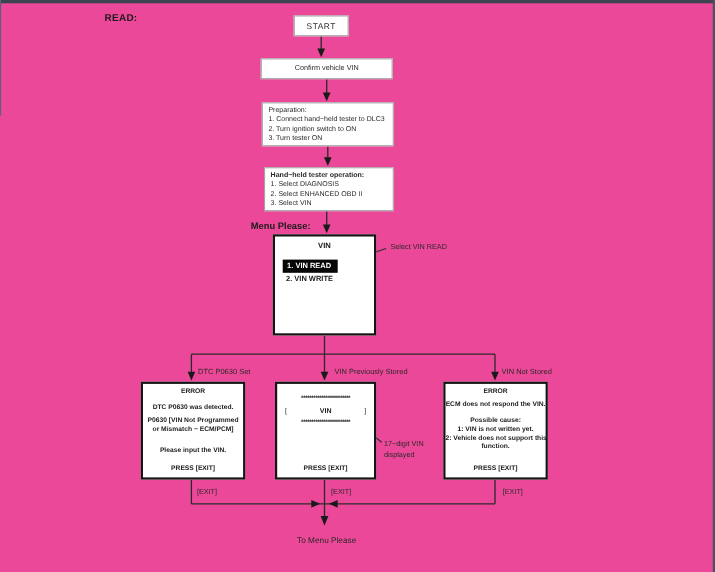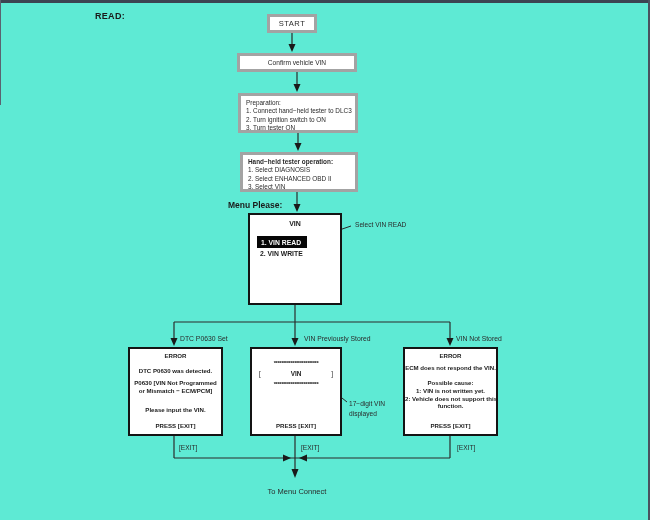--- a/index.html
+++ b/index.html
@@ -1,37 +1,37 @@
 <!DOCTYPE html>
 <html><head>
 <meta charset="utf-8">
 <style>
   * { margin:0; padding:0; box-sizing:border-box; }
   html,body { background:#ffffff; }
   .page {
-    position:relative; width:650px; height:520px; background:#5eead4;
+    position:relative; width:650px; height:520px; background:#ec4899;
     font-family:"Liberation Sans", sans-serif; color:#222;
     overflow:hidden;
   }
   .top-bar { position:absolute; left:0; top:0; width:650px; height:3px; background:#3c4452; }
   .edge-right { position:absolute; right:0; top:0; width:2px; height:520px; background:#4a5260; }
   .edge-left { position:absolute; left:0; top:0; width:1px; height:105px; background:#5a6270; }
 
   svg.connectors { position:absolute; left:0; top:0; width:650px; height:520px; pointer-events:none; }
   svg.connectors line, svg.connectors path { stroke:#2b2b2b; stroke-width:1.2; fill:none; }
   svg.connectors polygon { fill:#1a1a1a; stroke:none; }
   svg.connectors line.thin { stroke-width:1; }
 
   .lbl { position:absolute; white-space:nowrap; }
   .bold { font-weight:bold; }
 
   .read-label { left:95px; top:11px; font-size:9px; font-weight:bold; letter-spacing:.3px; color:#1a1a1a; }
   .menu-screen-label { left:228px; top:200px; font-size:8.5px; font-weight:bold; color:#1a1a1a; }
 
-  .fbox { position:absolute; background:#fff; border:3px solid #a3a3a3; }
+  .fbox { position:absolute; background:#fff; border:1px solid #a3a3a3; }
   .fbox.thick { border:2px solid #141414; }
 
   .start-box { left:267px; top:14px; width:50px; height:19px;
     display:flex; align-items:center; justify-content:center; font-size:7.6px; letter-spacing:.5px; color:#2a2a2a; }
   .confirm-box { left:237px; top:53px; width:120px; height:19px;
     display:flex; align-items:center; justify-content:center; font-size:6.6px; color:#2a2a2a; }
 
   .prep-box { left:238px; top:93px; width:120px; height:40px; padding:3px 2px 0 5px;
     font-size:6.4px; line-height:8.4px; color:#2a2a2a; }
   .tester-box { left:240px; top:152px; width:118px; height:40px; padding:3px 2px 0 5px;
@@ -197,14 +197,14 @@
     <div class="boxline er-3">1: VIN is not written yet.</div>
     <div class="boxline er-4">2: Vehicle does not support this</div>
     <div class="boxline er-5">function.</div>
     <div class="boxline er-press">PRESS [EXIT]</div>
   </div>
 
   <div class="lbl exit-label exit-left">[EXIT]</div>
   <div class="lbl exit-label exit-center">[EXIT]</div>
   <div class="lbl exit-label exit-right">[EXIT]</div>
 
-  <div class="lbl to-menu">To Menu Connect</div>
+  <div class="lbl to-menu">To Menu Please</div>
 </div>
 
 </body></html>

